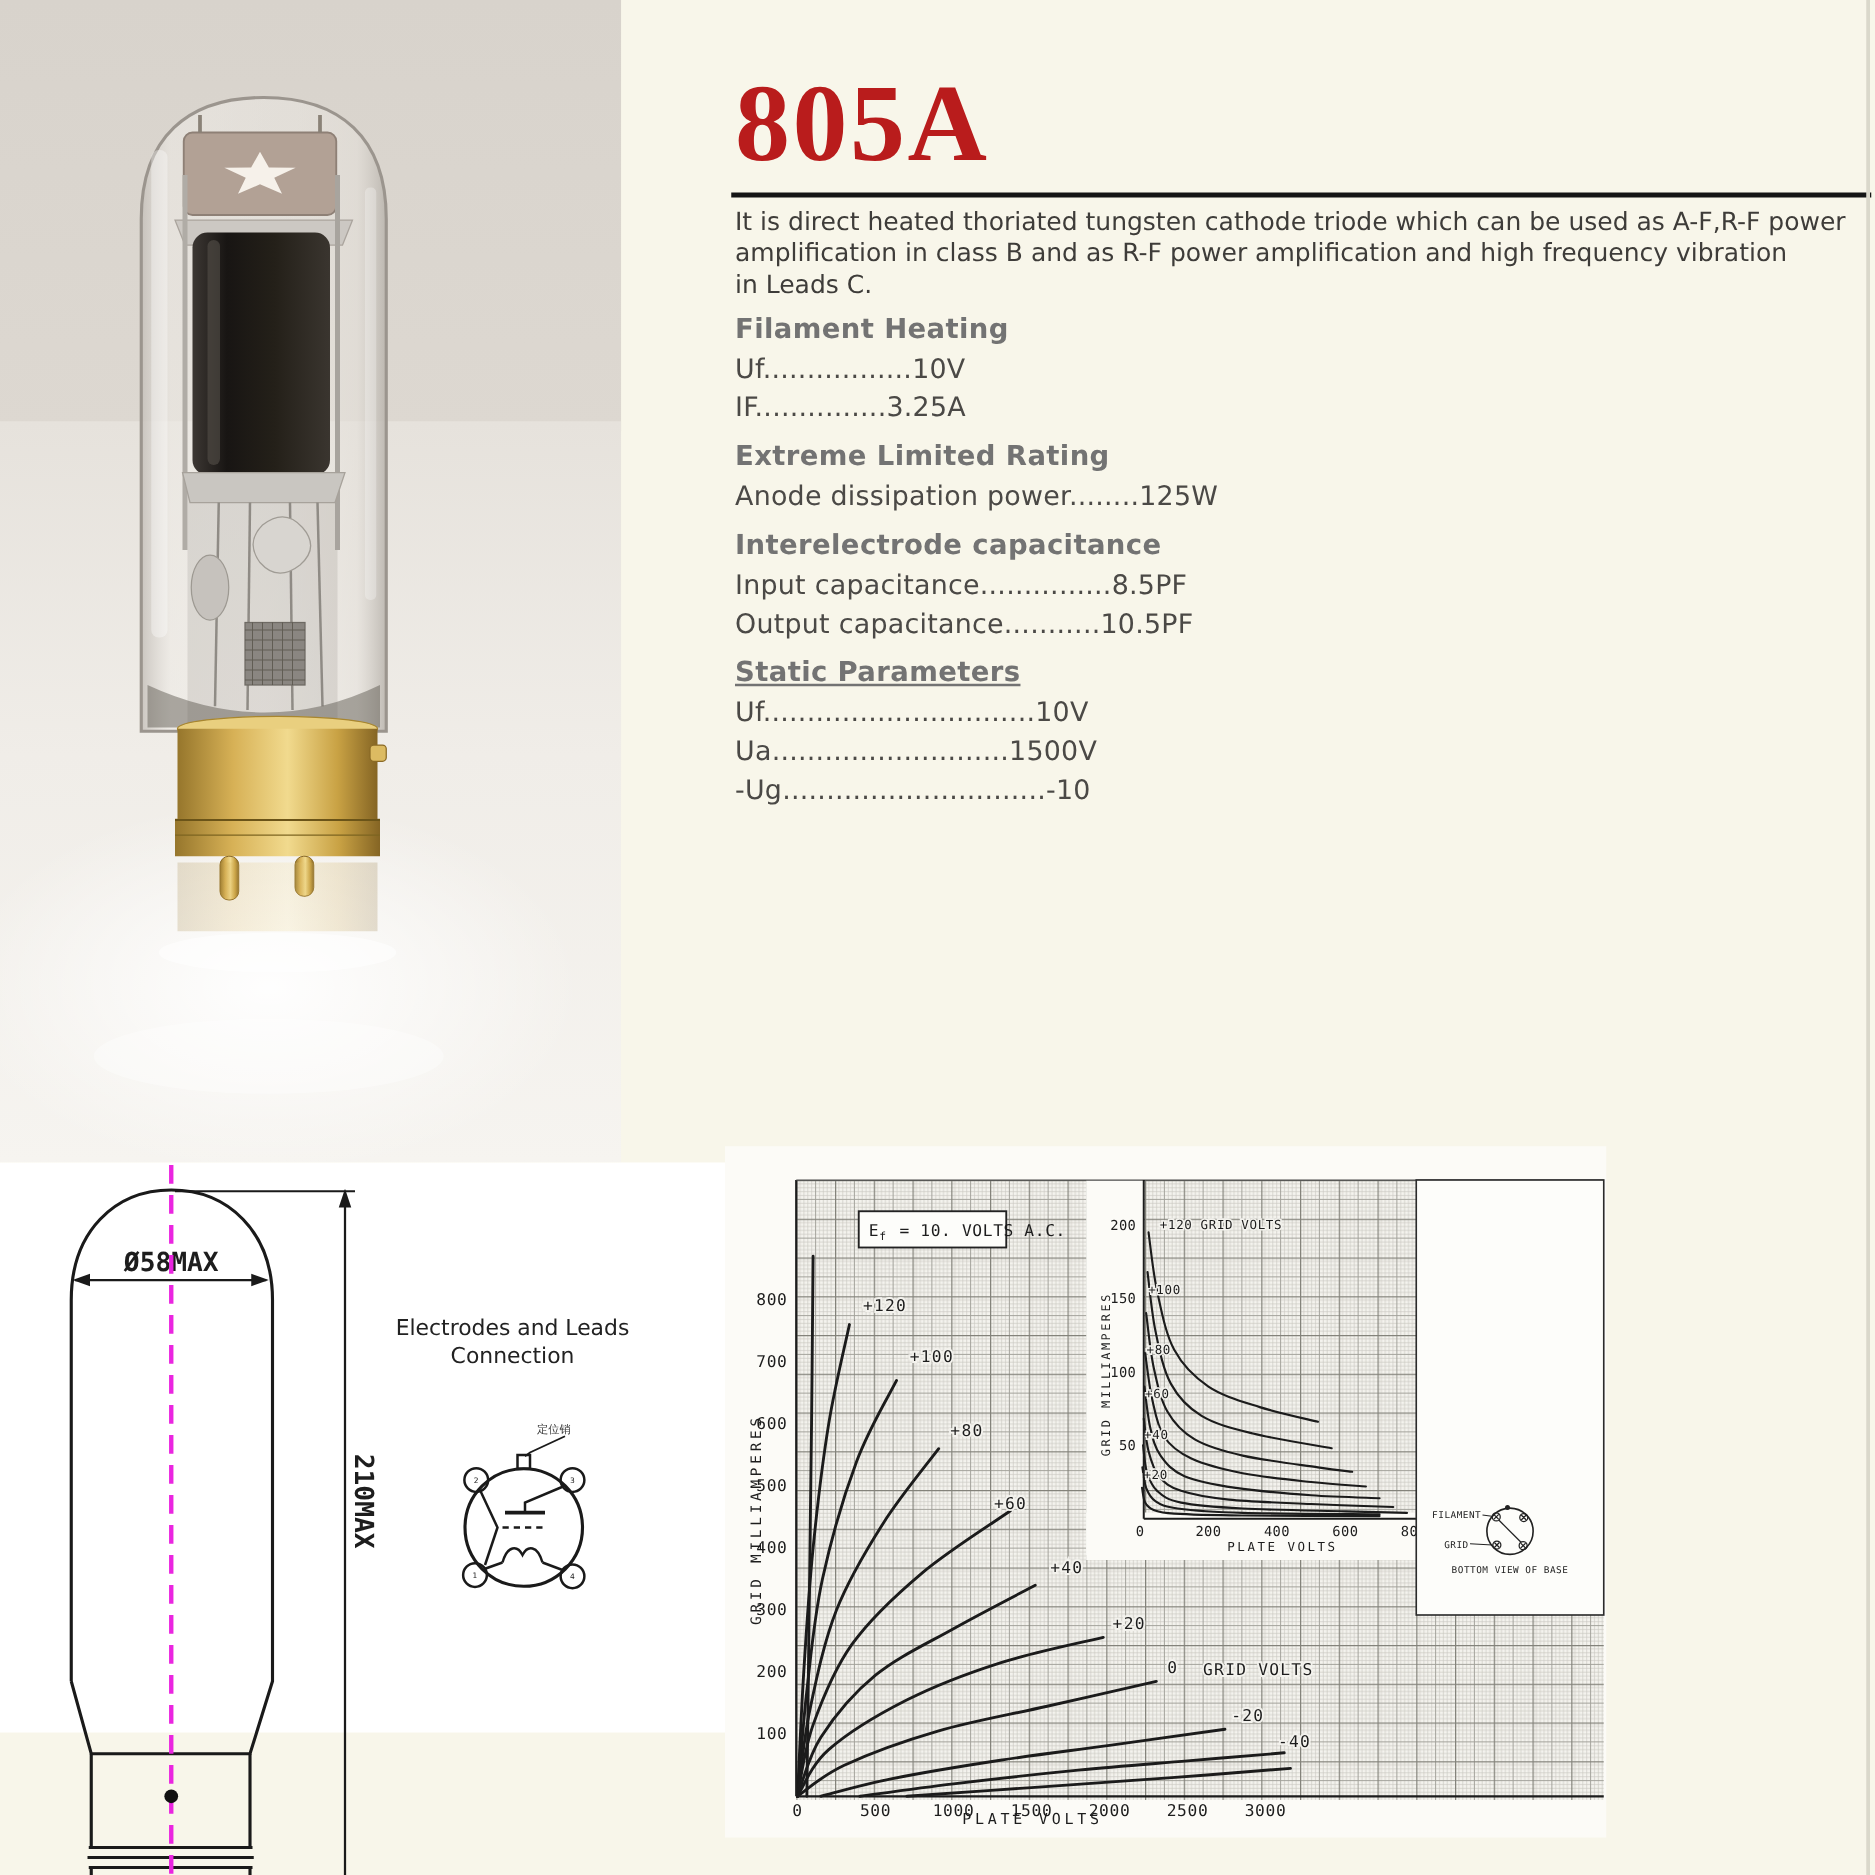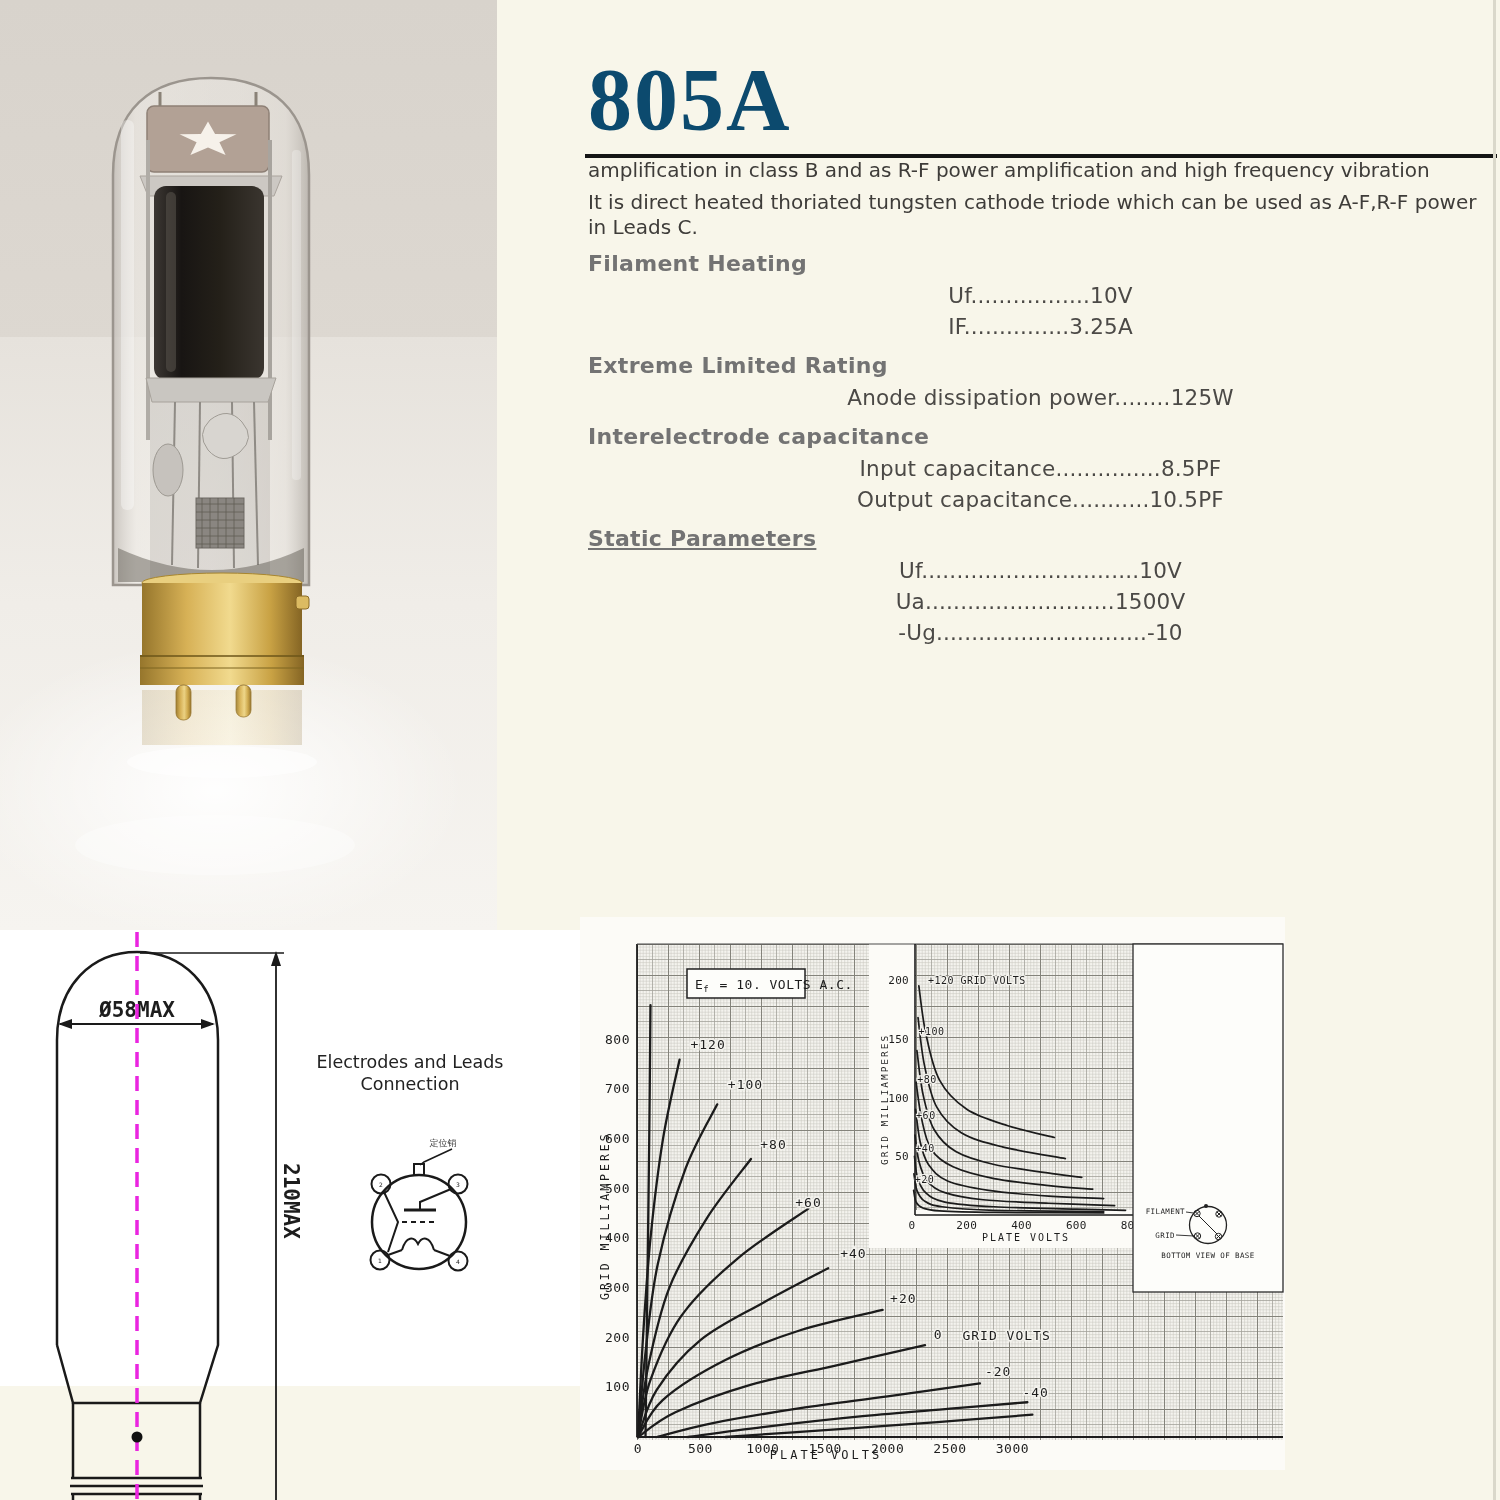--- a/index.html
+++ b/index.html
@@ -2,27 +2,27 @@
 <html><head>
 <meta charset="utf-8">
 <style>
   html,body{margin:0;padding:0;}
   .canvas{position:relative;width:1500px;height:1500px;background:#f8f6ea;overflow:hidden;
           font-family:"DejaVu Sans","Liberation Sans",sans-serif;}
   
   .photo-wrap{position:absolute;left:0;top:0;width:497px;height:930px;}
   
   .panel-right{position:absolute;left:588px;top:0;width:905px;}
-  .title{font-family:"Liberation Serif","DejaVu Serif",serif;font-weight:bold;color:#0c4a6e;
+  .title{font-family:"Liberation Serif","DejaVu Serif",serif;font-weight:bold;color:#b91c1c;
          font-size:88px;line-height:96px;margin:52px 0 0 0;letter-spacing:2px;}
   .rule{border-top:4px solid #151515;width:912px;margin:6px 0 0 -3px;}
   .desc{font-size:20px;line-height:25px;color:#3e3c39;margin:7px 0 0 0;}
   .spec-h{font-size:22px;font-weight:bold;color:#737373;line-height:30px;margin:9px 0 1px 0;letter-spacing:.3px;}
   .spec-h.gap{text-decoration:underline;}
-  .spec-line{font-size:21.5px;line-height:31px;color:#4b4946;letter-spacing:.2px;text-align:center;}
+  .spec-line{font-size:21.5px;line-height:31px;color:#4b4946;letter-spacing:.2px;}
   
   .bottom-left{position:absolute;left:0;top:930px;width:580px;height:456px;background:#ffffff;}
   
   .scan{position:absolute;left:580px;top:917px;width:705px;height:553px;background:#fcfbf7;}
   .edge-line{position:absolute;left:1493px;top:0;width:3px;height:1500px;background:#dad8cb;}
   
   text{fill:#1d1d1d;}
   .t13{font-family:"DejaVu Sans Mono",monospace;font-size:13px;letter-spacing:.5px;}
   .t11{font-family:"DejaVu Sans Mono",monospace;font-size:11px;letter-spacing:.3px;}
   .cl13{font-family:"DejaVu Sans Mono",monospace;font-size:13px;letter-spacing:1px;
@@ -135,22 +135,22 @@
 
       <rect x="142" y="690" width="160" height="55" fill="url(#goldG)" opacity="0.2"></rect>
       <ellipse cx="222" cy="762" rx="95" ry="16" fill="#ffffff" opacity="0.55"></ellipse>
       <ellipse cx="215" cy="845" rx="140" ry="30" fill="#ffffff" opacity="0.35"></ellipse>
     </svg>
   </div>
 
   <div class="panel-right">
     <h1 class="title">805A</h1>
     <div class="rule"></div>
+    <p class="desc">It is direct heated thoriated tungsten cathode triode which can be used as A-F,R-F power</p>
     <p class="desc" style="margin-top:0">amplification in class B and as R-F power amplification and high frequency vibration</p>
-    <p class="desc">It is direct heated thoriated tungsten cathode triode which can be used as A-F,R-F power</p>
     <p class="desc" style="margin-top:0">in Leads C.</p>
 
     <div class="spec-h">Filament Heating</div>
     <div class="spec-line">Uf.................10V</div>
     <div class="spec-line">IF...............3.25A</div>
 
     <div class="spec-h">Extreme Limited Rating</div>
     <div class="spec-line">Anode dissipation power........125W</div>
 
     <div class="spec-h">Interelectrode capacitance</div>

